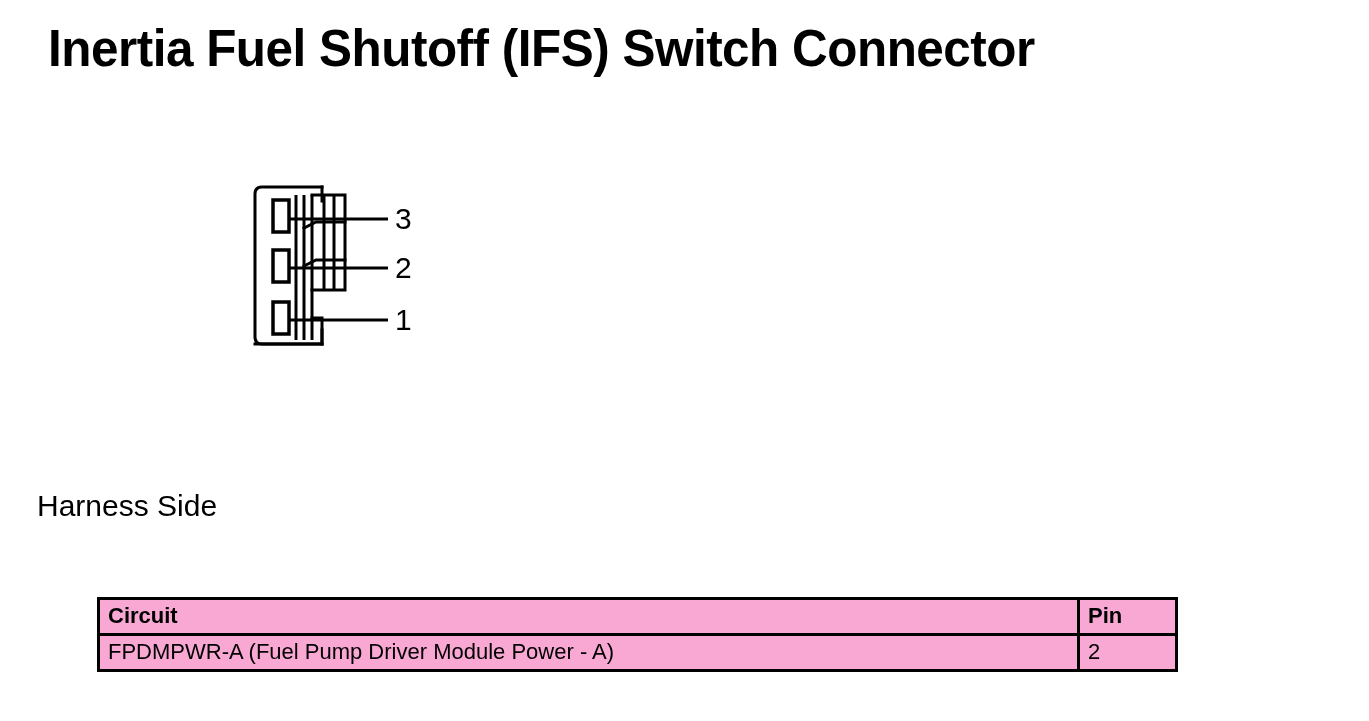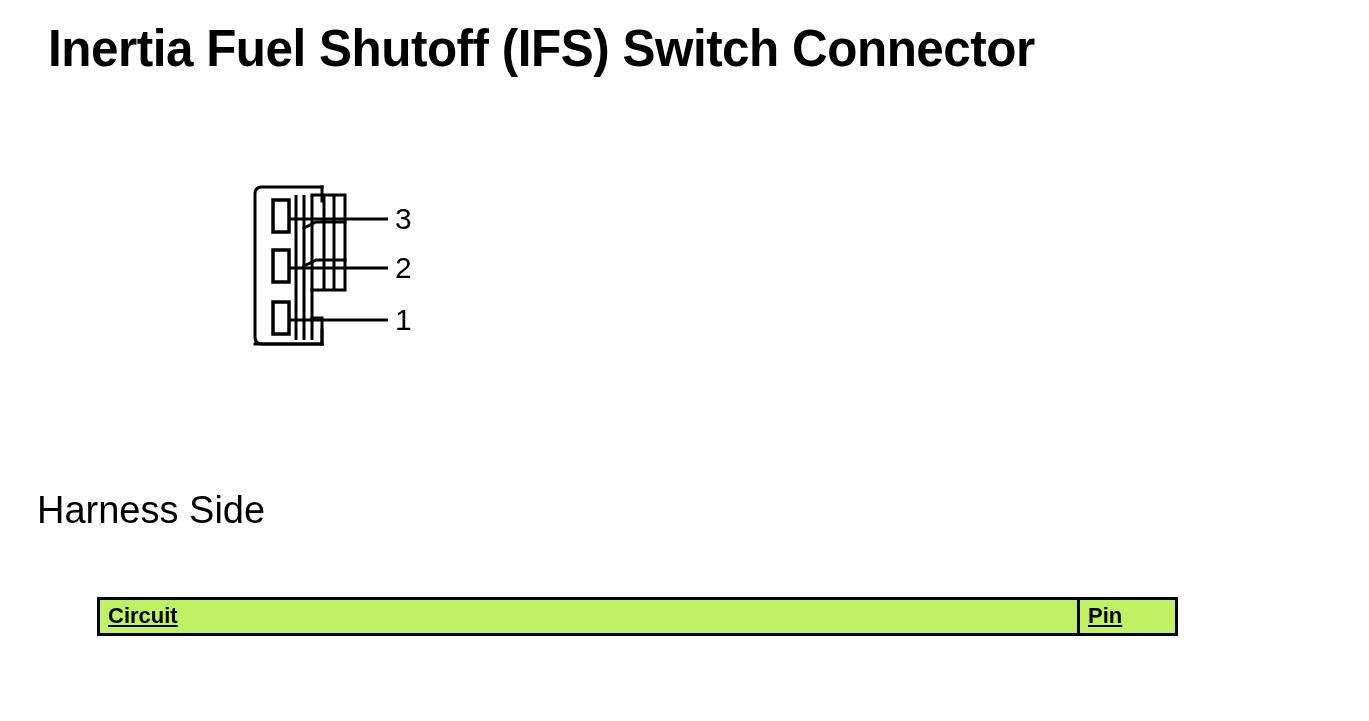--- a/index.html
+++ b/index.html
@@ -38,38 +38,37 @@
     width: 200px;
     height: 180px;
   }
   #connector-figure svg { display: block; }
 
   
   #harness-side-label {
     position: absolute;
     left: 37px;
     top: 489px;
-    font-size: 38px;
+    font-size: 30px;
     font-weight: normal;
     white-space: nowrap;
   }
 
   
   #pin-table-wrap {
     position: absolute;
     left: 97px;
     top: 597px;
     width: 1078px;
   }
   table.pin-table {
     border-collapse: collapse;
     table-layout: fixed;
     width: 1078px;
-    background: #bef264;
-    text-decoration: underline;
+    background: #f9a8d4;
   }
   table.pin-table col.col-circuit { width: 980px; }
   table.pin-table col.col-pin { width: 98px; }
 
   table.pin-table th,
   table.pin-table td {
     border: 3px solid #000000;
     padding: 1px 0 2px 8px;
     font-size: 22px;
     font-weight: normal;
@@ -148,15 +147,19 @@
       <col class="col-circuit">
       <col class="col-pin">
     </colgroup>
     <thead>
       <tr>
         <th>Circuit</th>
         <th>Pin</th>
       </tr>
     </thead>
     <tbody>
+      <tr>
+        <td>FPDMPWR-A (Fuel Pump Driver Module Power - A)</td>
+        <td>2</td>
+      </tr>
     </tbody>
   </table>
 </div>
 
 </body></html>

